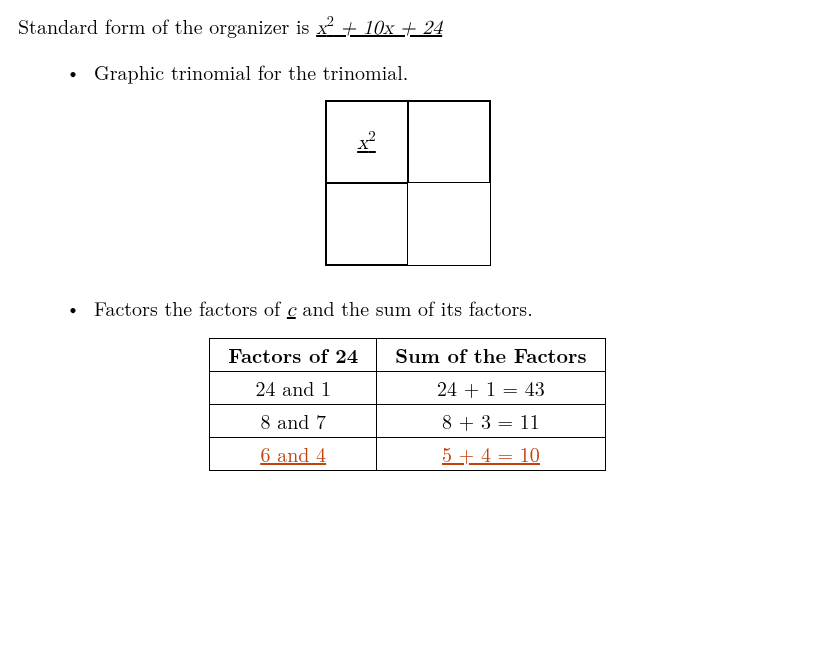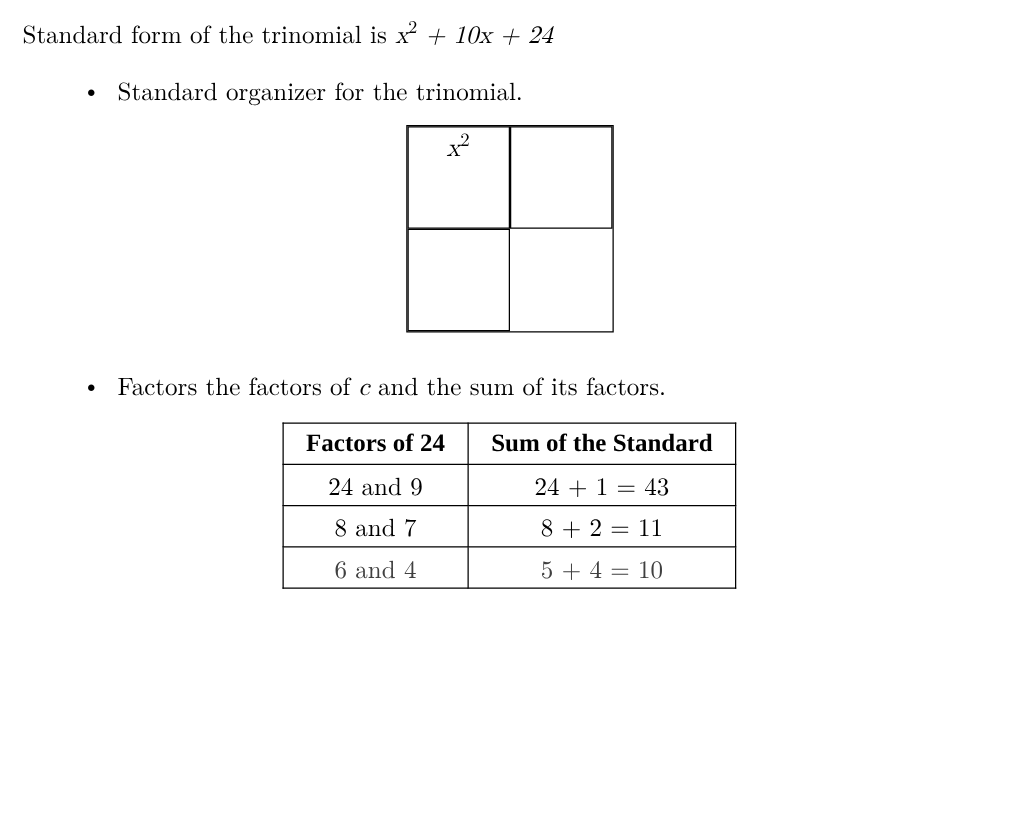--- a/index.html
+++ b/index.html
@@ -18,63 +18,63 @@
       align-items: flex-start;
       margin-left: 48px;
       margin-bottom: 14px;
     }
     .bullet {
       margin-right: 14px;
       font-size: 18px;
       line-height: 1.5;
     }
     .bullet-text { flex: 1; }
-    .math { font-style: italic; font-family: "Latin Modern Math", "Computer Modern", Georgia, serif; }
+    .math { font-style: italic; font-family: "Latin Modern Math", "Computer Modern", Georgia, serif; text-decoration: underline; }
     .sup { font-size: 0.72em; vertical-align: super; font-style: normal; }
     .grid-box {
       display: grid;
       grid-template-columns: 82px 82px;
       grid-template-rows: 82px 82px;
       border: 1px solid #000;
       margin: 14px auto 28px auto;
       width: 166px;
     }
     .grid-cell {
       border: 1px solid #000;
       display: flex;
-      align-items: flex-start;
+      align-items: center;
       justify-content: center;
       font-size: 21px;
     }
     .factors-table {
       border-collapse: collapse;
       margin: 14px auto 0 auto;
     }
     .factors-table th, .factors-table td {
       border: 1px solid #000;
       padding: 2px 18px;
       text-align: center;
       font-weight: normal;
       font-size: 20px;
     }
-    .factors-table th { font-weight: bold; font-family: Liberation Serif, serif; }
-    .hl { color: #404040; }
+    .factors-table th { font-weight: bold; }
+    .hl { color: #c2410c; text-decoration: underline; }
     .section-block { margin-bottom: 10px; }
   </style>
 </head>
 <body>
 
 <div class="intro">
-  <span>Standard form of the trinomial is </span><span class="math"><span>x</span><span class="sup">2</span><span> + 10x + 24</span></span>
+  <span>Standard form of the organizer is </span><span class="math"><span>x</span><span class="sup">2</span><span> + 10x + 24</span></span>
 </div>
 
 <div class="section-block">
   <div class="bullet-row">
     <span class="bullet">•</span>
-    <span class="bullet-text">Standard organizer for the trinomial.</span>
+    <span class="bullet-text">Graphic trinomial for the trinomial.</span>
   </div>
 
   <div class="grid-box">
     <div class="grid-cell">
       <span class="math"><span>x</span><span class="sup">2</span></span>
     </div>
     <div class="grid-cell"></div>
     <div class="grid-cell"></div>
   </div>
 </div>
@@ -84,31 +84,31 @@
     <span class="bullet">•</span>
     <span class="bullet-text">
       <span>Factors the factors of </span><span class="math">c</span><span> and the sum of its factors.</span>
     </span>
   </div>
 
   <table class="factors-table">
     <thead>
       <tr>
         <th>Factors of 24</th>
-        <th>Sum of the Standard</th>
+        <th>Sum of the Factors</th>
       </tr>
     </thead>
     <tbody>
         <tr>
-          <td>24 and 9</td>
+          <td>24 and 1</td>
           <td>24 + 1 = 43</td>
         </tr>
         <tr>
           <td>8 and 7</td>
-          <td>8 + 2 = 11</td>
+          <td>8 + 3 = 11</td>
         </tr>
         <tr class="hl">
           <td class="hl">6 and 4</td>
           <td class="hl">5 + 4 = 10</td>
         </tr>
       </tbody>
   </table>
 </div>
 
 </body></html>

